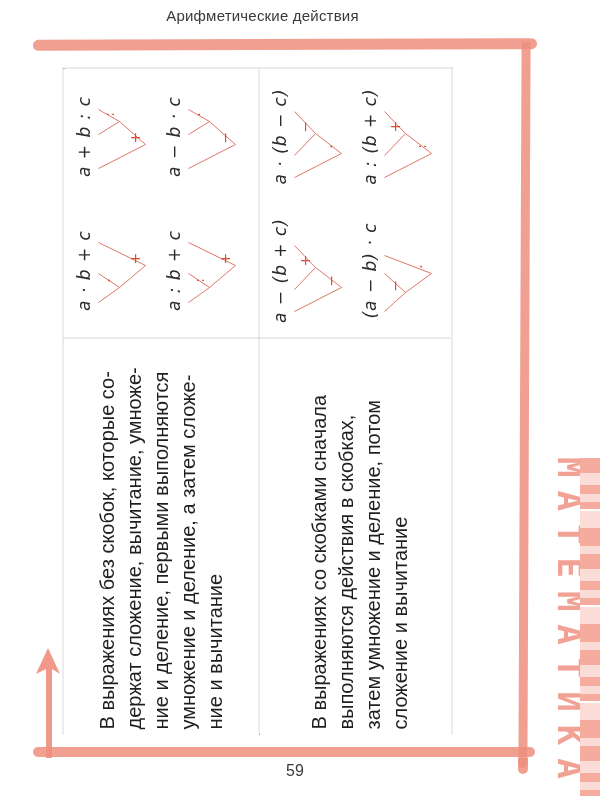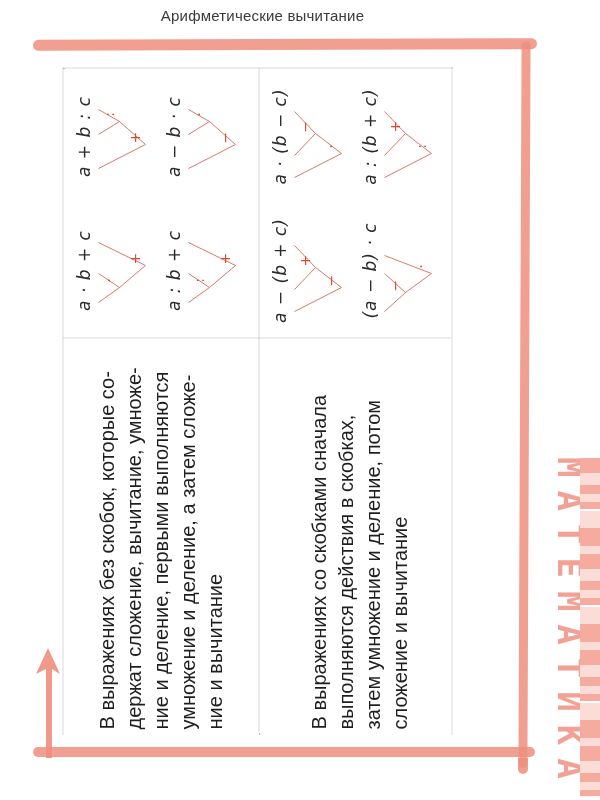--- a/index.html
+++ b/index.html
@@ -64,21 +64,21 @@
       #f5ab9e 0 15px, #fbdcd6 15px 27px, #f5ab9e 27px 36px,
       #fbdcd6 36px 44px, #f5ab9e 44px 51px, #ffffff 51px 53px,
       #fbdcd6 53px 70px, #f5ab9e 70px 88px, #fbdcd6 88px 96px);
   }
 </style>
 </head>
 <body>
 
 <div class="page">
 
-  <div class="header">Арифметические вычитание</div>
+  <div class="header">Арифметические действия</div>
 
   <div class="mk mk-top"></div>
   <div class="mk mk-right"></div>
   <div class="mk mk-bottom"></div>
   <div class="mk mk-tip"></div>
   <svg class="arrow-svg" width="40" height="125" viewBox="0 0 40 125">
     <polygon points="20,8 8,34 18,29 18,118 24,118 24,29 32,34" fill="rgba(238,142,126,0.9)"></polygon>
   </svg>
 
   <div class="rot-table">
@@ -186,14 +186,15 @@
         </div>
 
       </div>
     </div>
 
   </div>
 
   <div class="side-label">МАТЕМАТИКА</div>
   <div class="barcode"></div>
 
+  <div class="pagenum">59</div>
 
 </div>
 
 </body></html>

